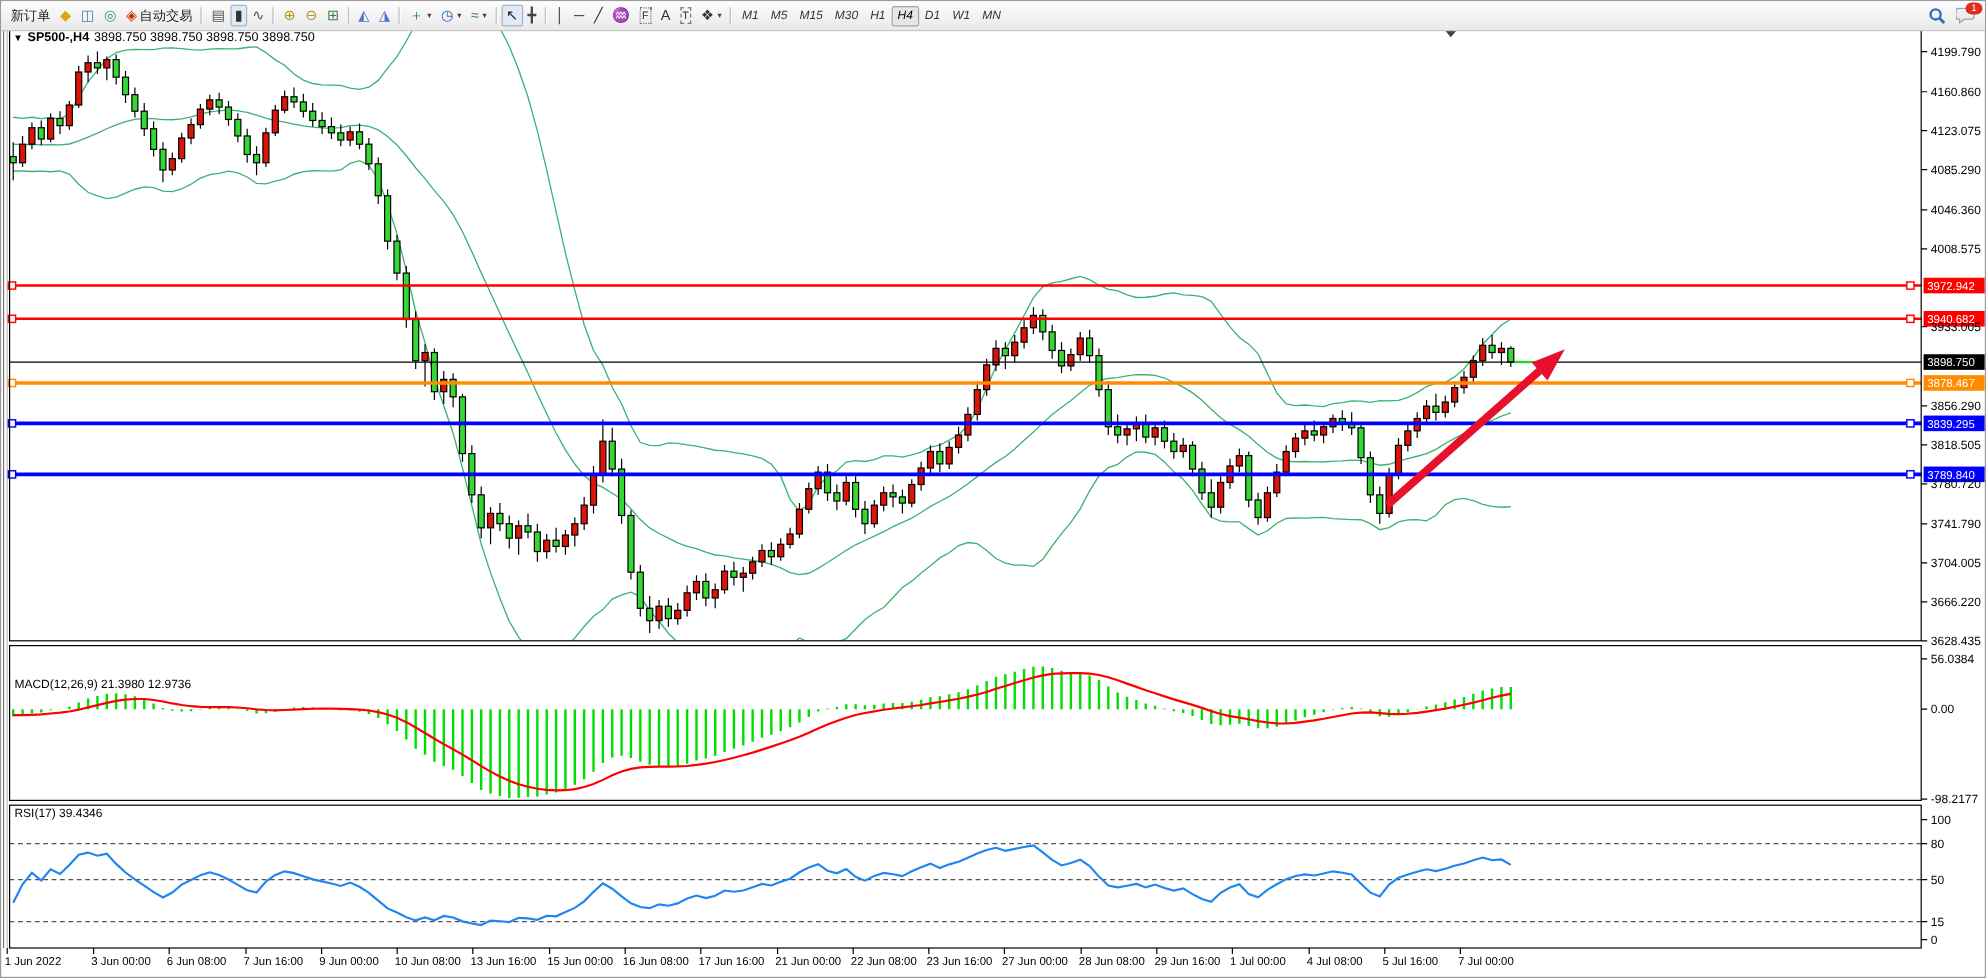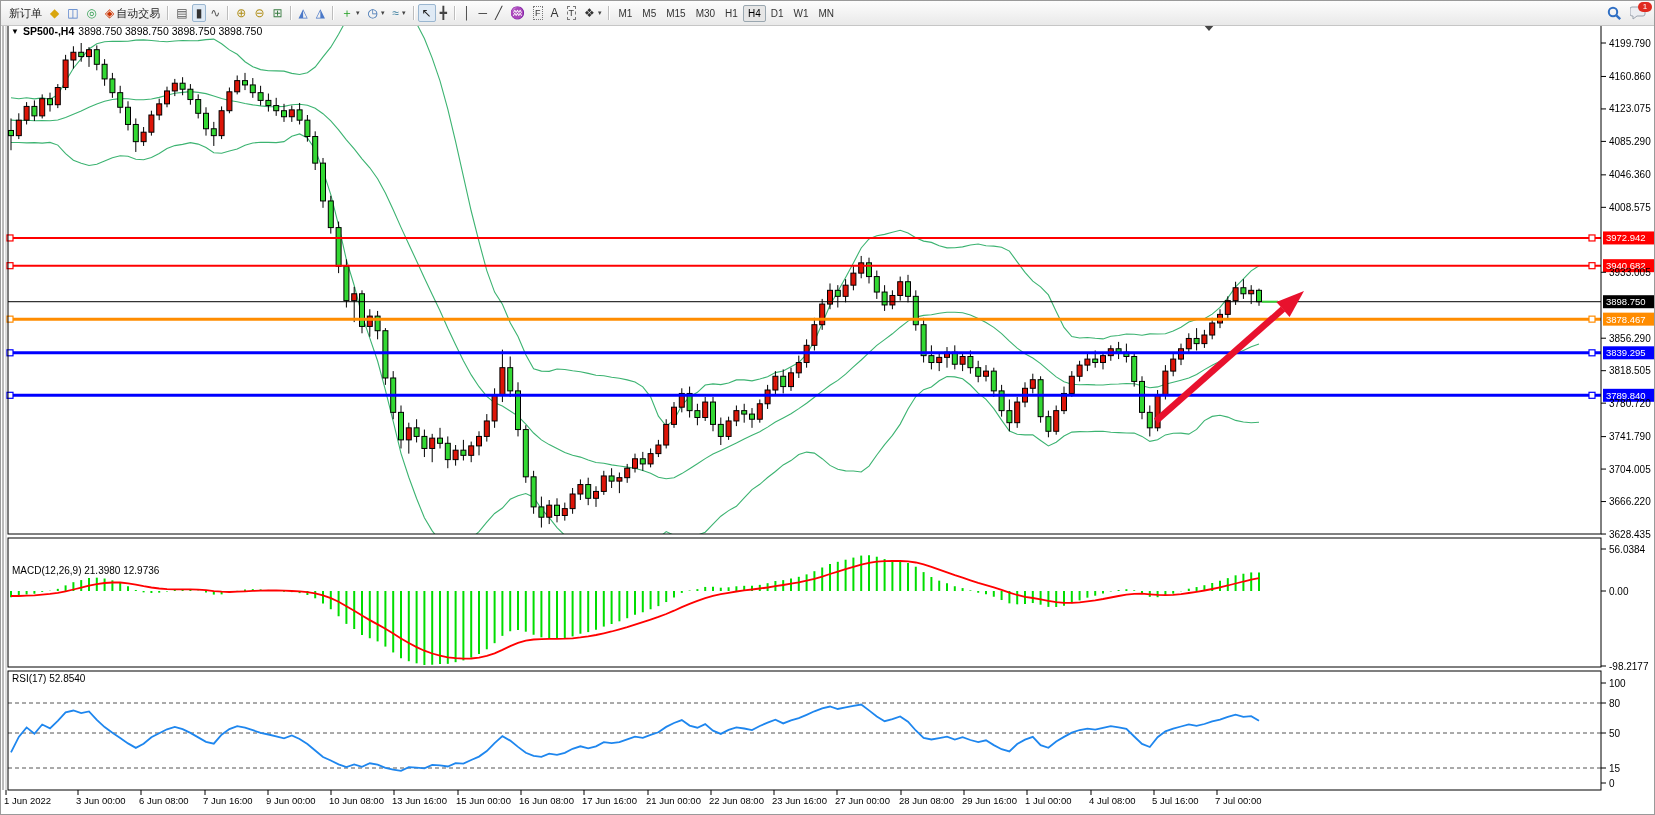--- a/index.html
+++ b/index.html
@@ -12,21 +12,21 @@
            border-bottom:1px solid #c6c6c6;display:flex;align-items:center;
            padding:12px 4px;box-sizing:border-box;font-size:11px;color:#222;z-index:5;}
   .tb-btn{height:16px;display:flex;align-items:center;gap:2px;padding:0 3px;
           border:1px solid transparent;border-radius:2px;cursor:default;white-space:nowrap;}
   .tb-btn.active{background:#dfeaf5;border-color:#9ab6d0;}
   .tb-btn .glyph{font-size:12px;line-height:12px;}
   .tb-btn .lbl{font-size:11px;}
   .tb-btn .caret{font-size:7px;color:#444;margin-left:1px;}
   .tb-sep{width:0;height:14px;border-left:1px solid #bdbdbd;border-right:1px solid #fff;margin:0 3px;}
   .tf-btn{height:15px;display:flex;align-items:center;padding:0 4px;font-size:10px;color:#333;
-          border:1px solid transparent;border-radius:2px;}
+          border:1px solid transparent;border-radius:2px;font-style:italic;}
   .tf-btn.active{background:#e6e6e6;border-color:#9aa7b0;color:#000;}
   .boxF{border:1px dotted #777;font-size:9px !important;padding:0 1px;color:#333;}
   .boxT{border:1px dashed #777;font-size:9px !important;padding:0 1px;color:#333;}
   .tb-right{margin-left:auto;display:flex;align-items:center;gap:8px;padding-right:6px;}
   .badge{position:absolute;top:-4px;right:-6px;background:#e02b20;color:#fff;font-size:8px;
          border-radius:7px;min-width:10px;height:10px;line-height:10px;text-align:center;padding:0 2px;}
   
   .chart-title{position:absolute;left:10px;top:24px;font-size:10.5px;color:#000;z-index:3;
                display:flex;gap:4px;align-items:center;}
   .chart-title .sym{font-weight:700;}
@@ -795,15 +795,15 @@
 
   <div class="chart-title">
     <span class="drop">▼</span>
     <span class="sym">SP500-,H4</span>
     <span>3898.750 3898.750 3898.750 3898.750</span>
   </div>
   <div class="ind-label" style="top:564px;">
     <span>MACD(12,26,9)</span>&nbsp;<span>21.3980 12.9736</span>
   </div>
   <div class="ind-label" style="top:672px;">
-    <span>RSI(17)</span>&nbsp;<span>52.8540</span>
+    <span>RSI(17)</span>&nbsp;<span>39.4346</span>
   </div>
 </div>
 
 </body></html>

